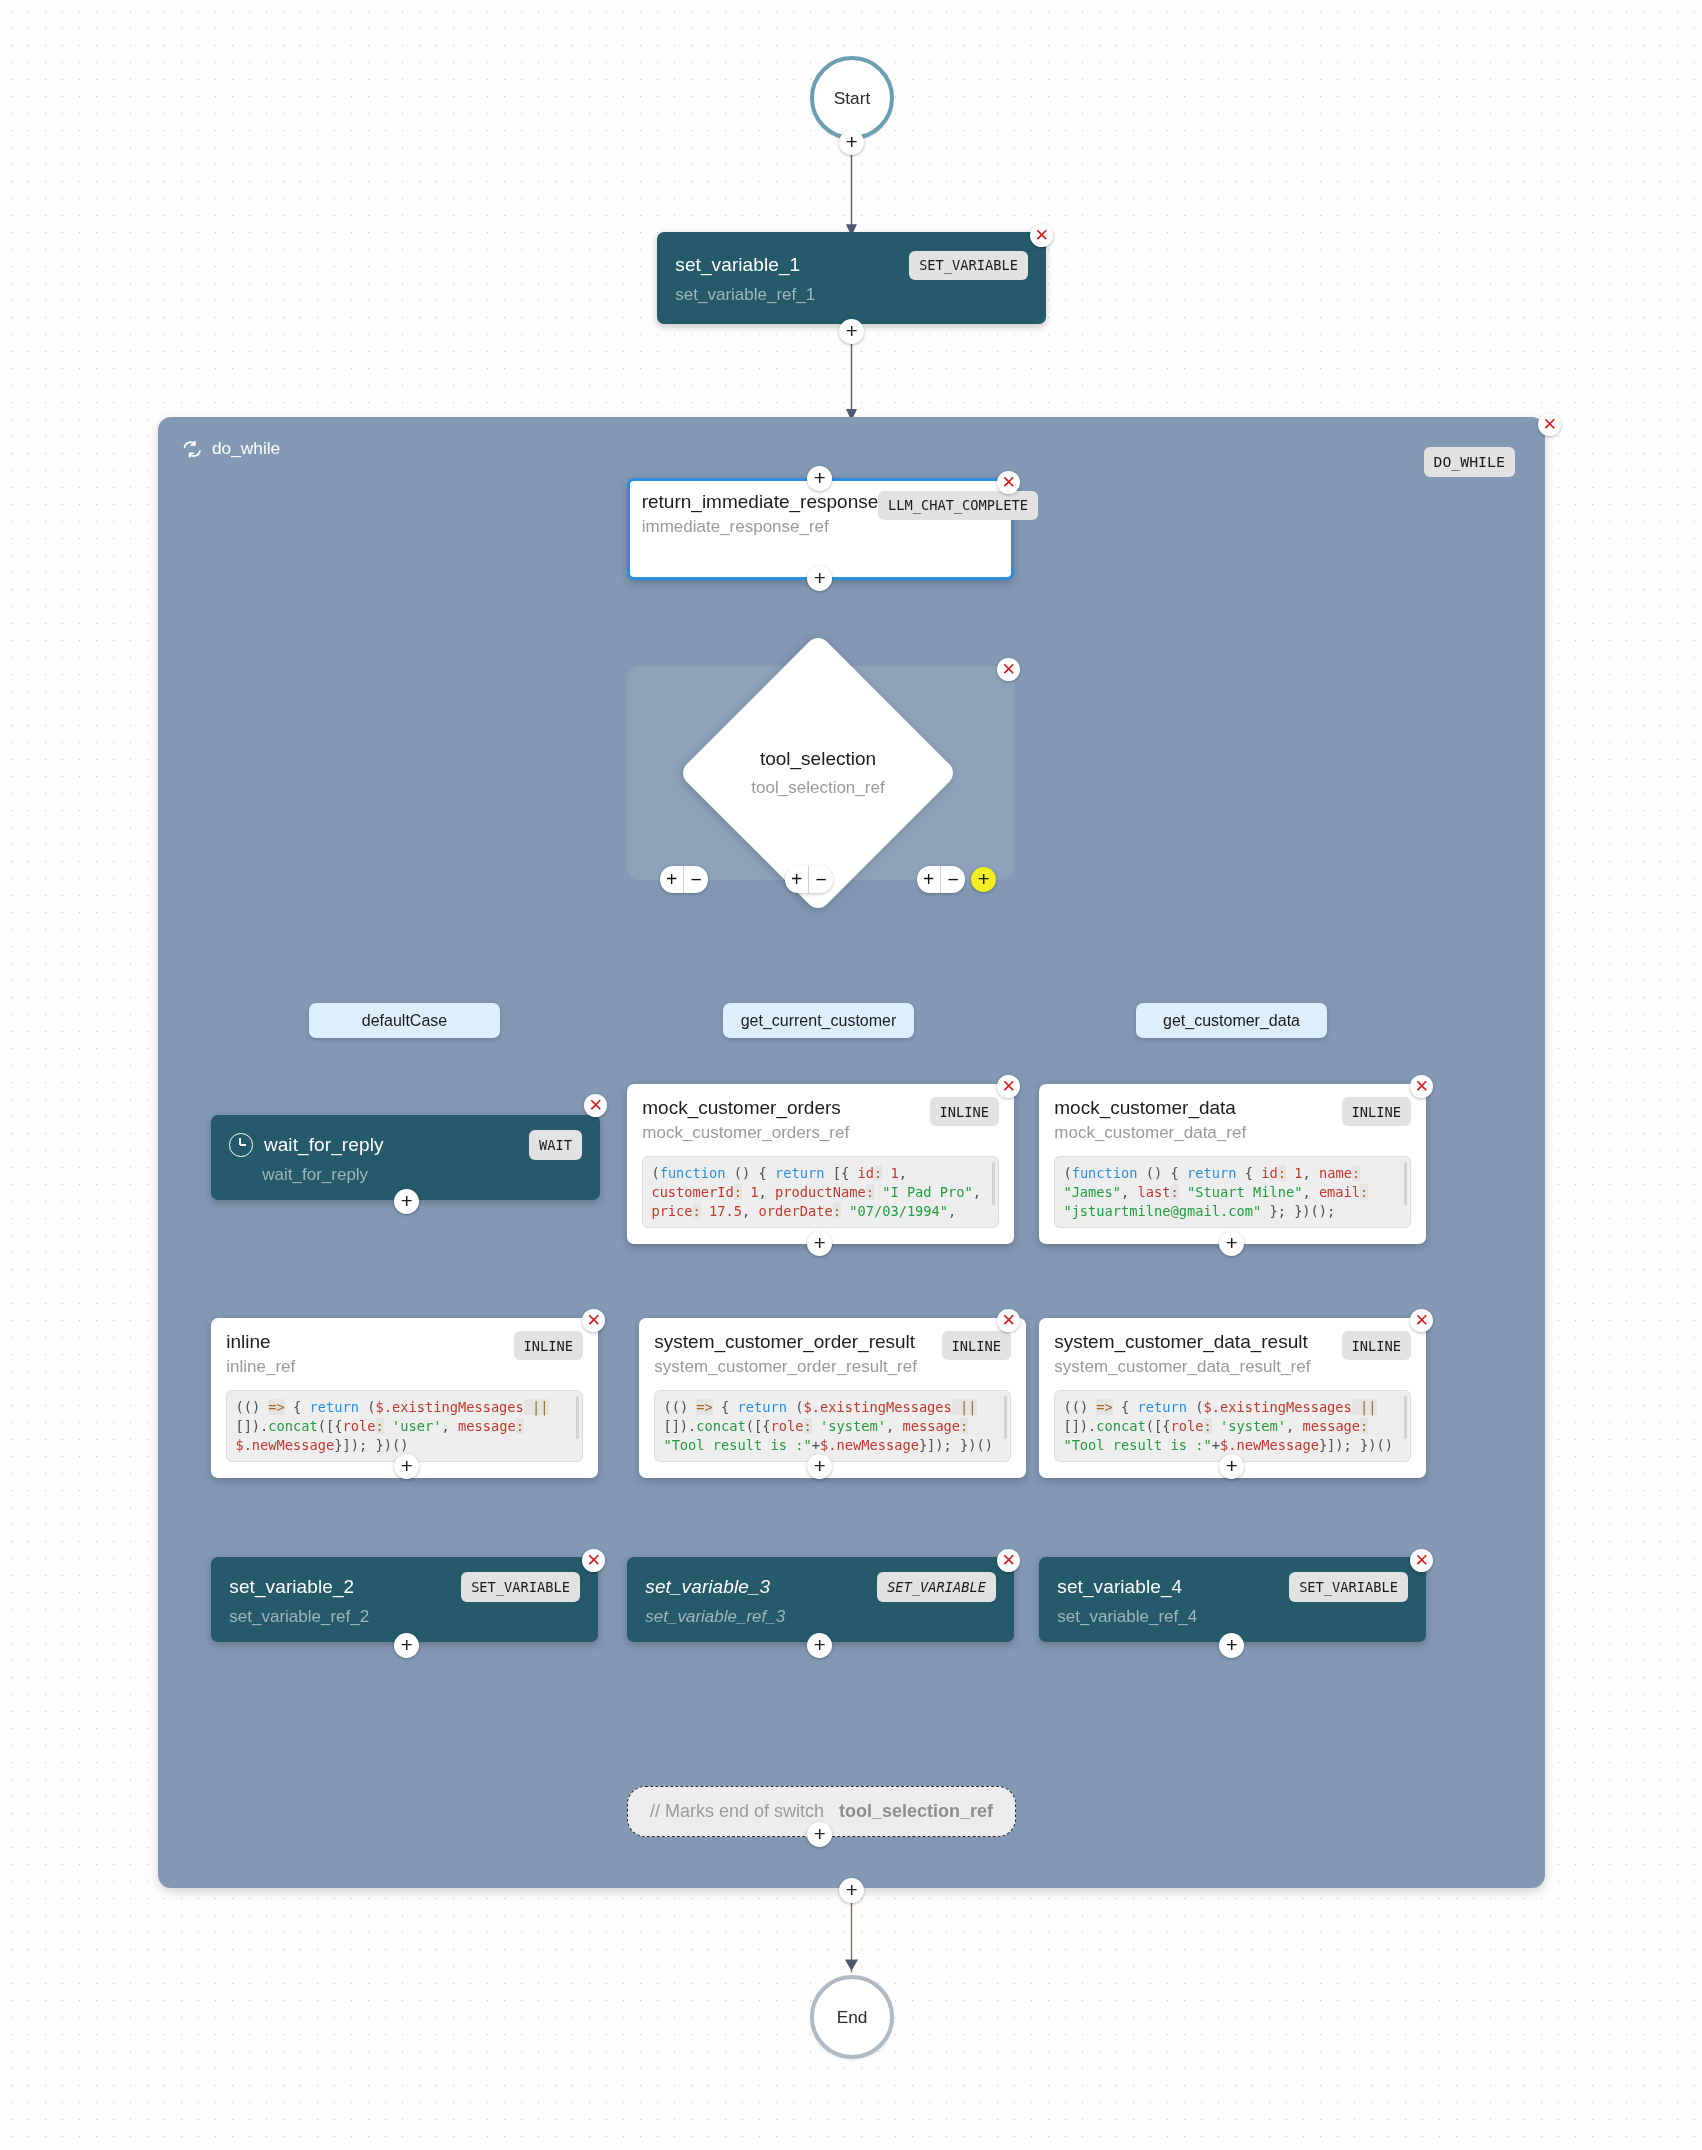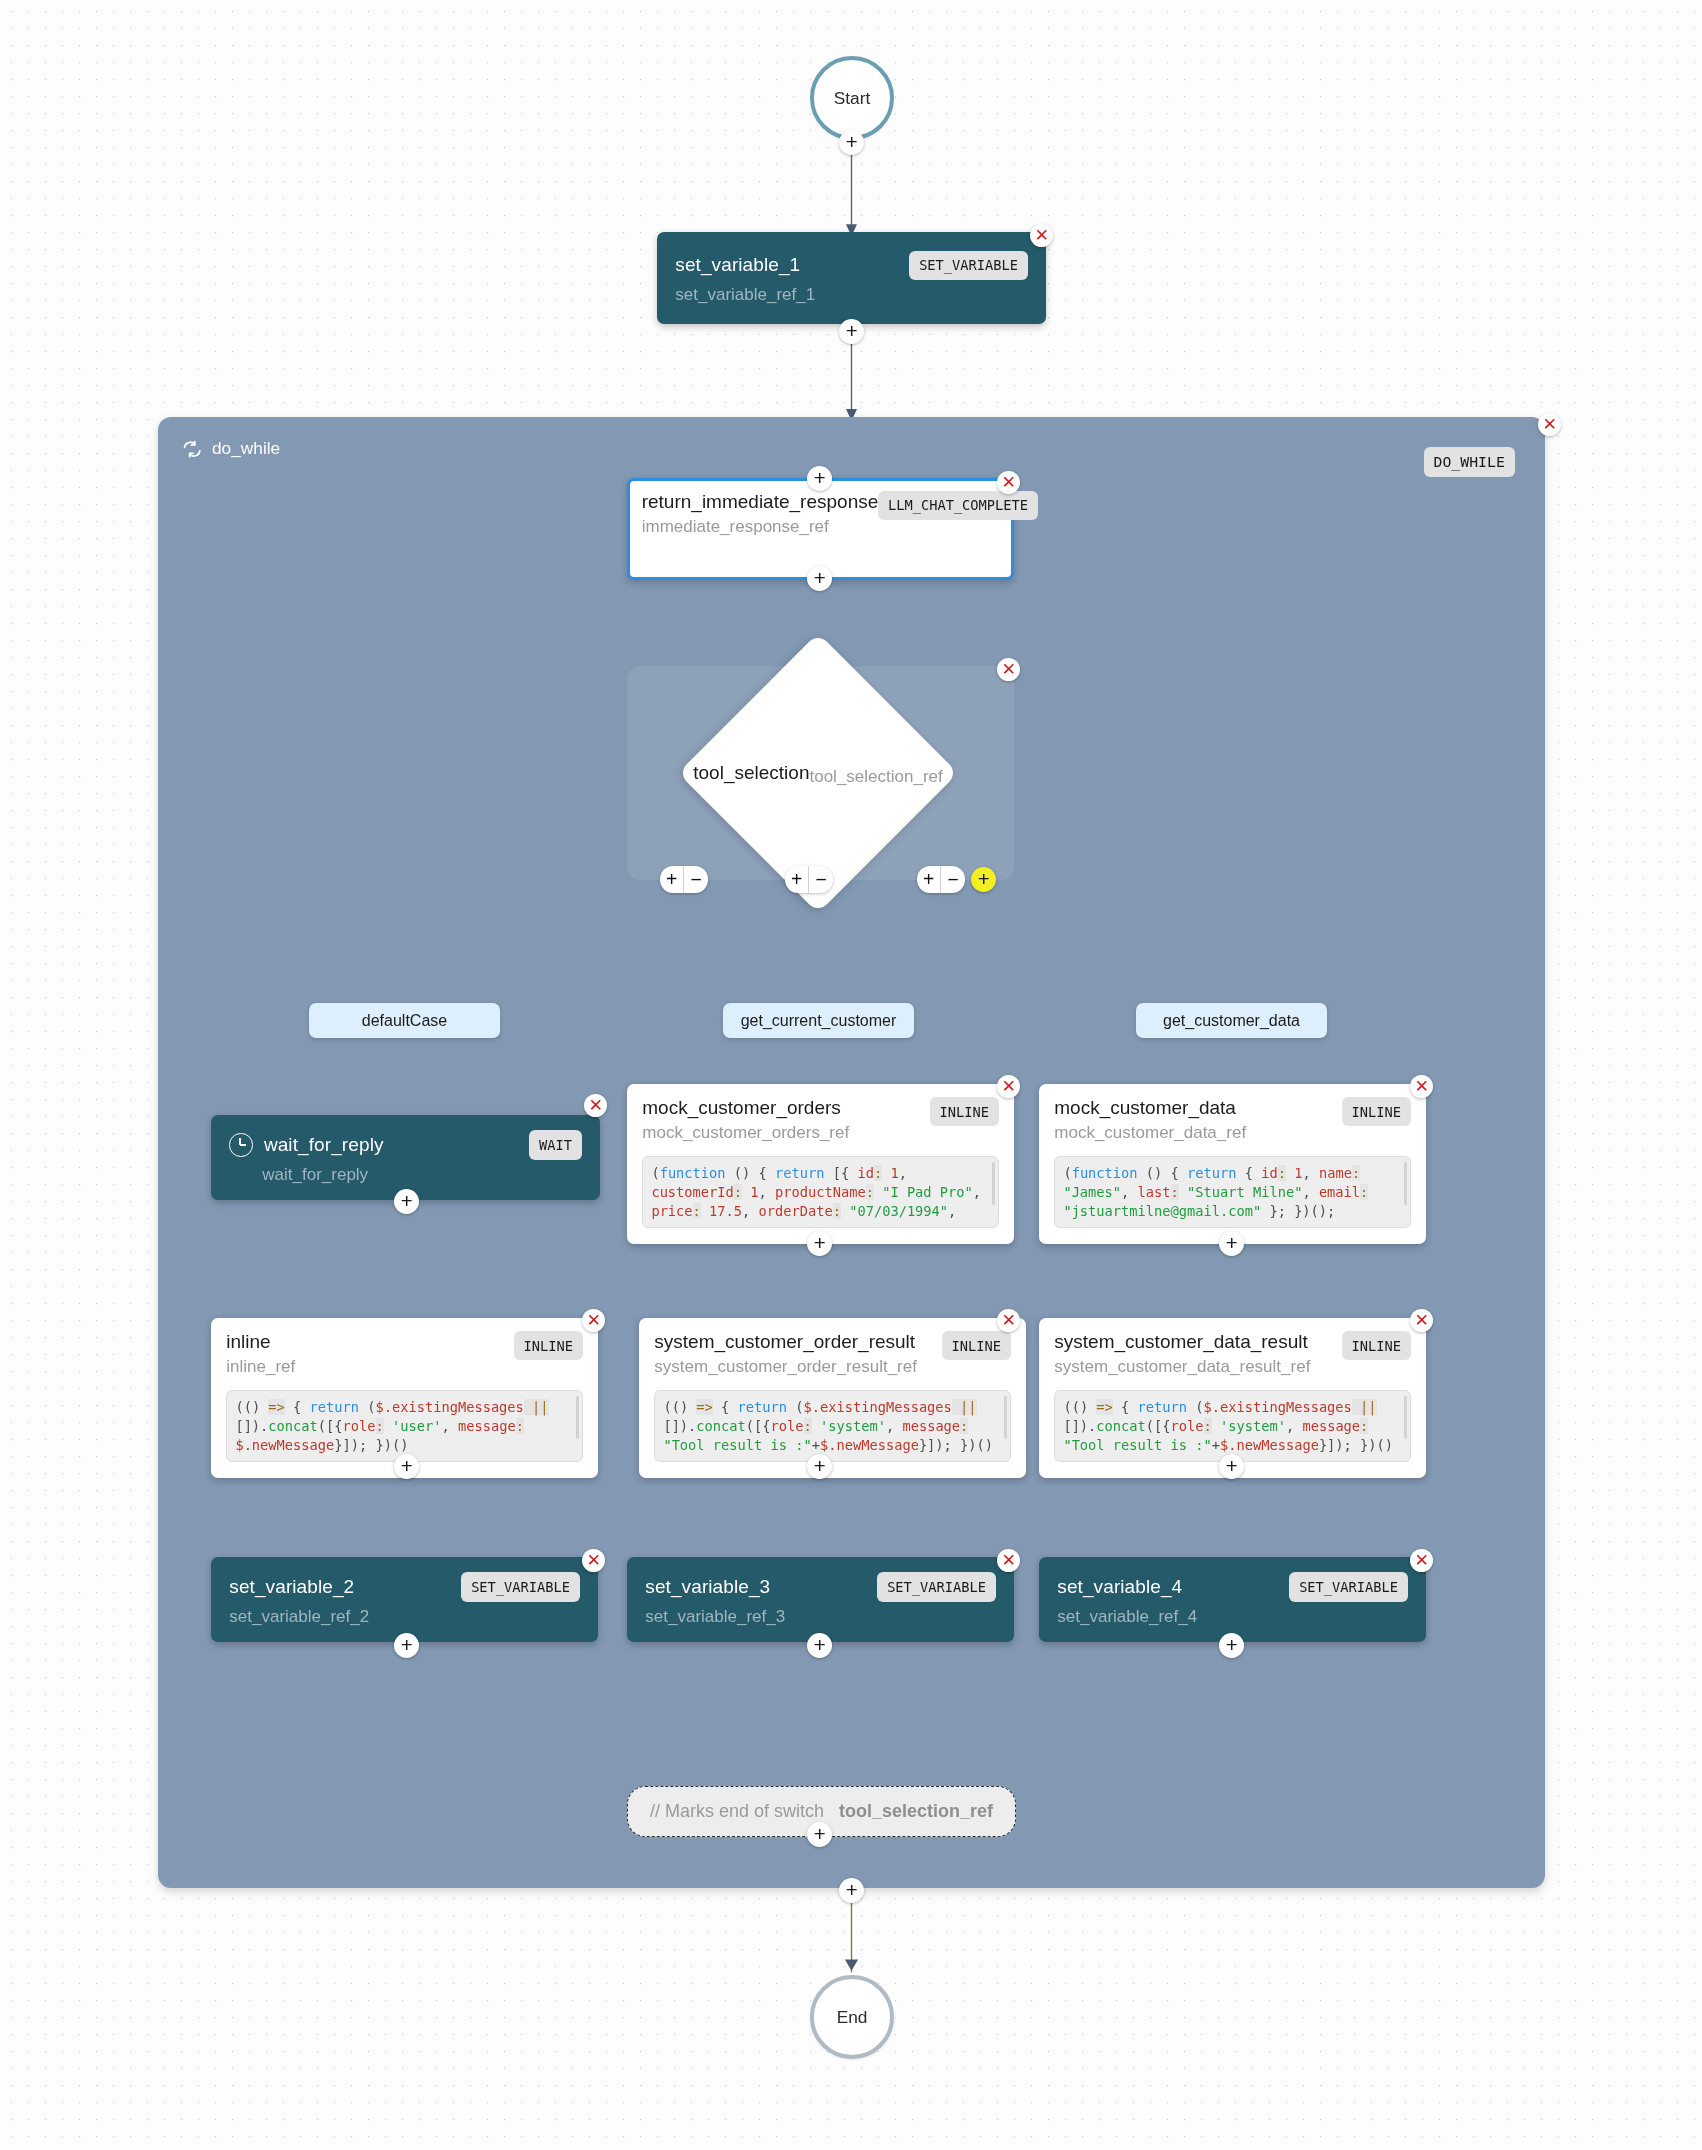--- a/index.html
+++ b/index.html
@@ -95,21 +95,21 @@
 
   
   .diamond{
     position:absolute;
     background:#ffffff;
     transform:rotate(45deg);
     border-radius:12.2px;
     box-shadow:0 2.5px 8.1px rgba(0,0,0,.18);
   }
   .diamond-text{
-    position:absolute;display:flex;
+    position:absolute;display:flex;flex-direction:column;
     align-items:center;justify-content:center;text-align:center;
   }
   .diamond-text .title{font-size:19px;color:#1b1b1b;}
   .diamond-text .subtitle{font-size:17px;color:#9a9a9a;margin-top:7.1px;}
 
   
   .casepill{
     position:absolute;background:#ddeefc;
     border-radius:7.1px;
     display:flex;align-items:center;justify-content:center;
@@ -376,21 +376,21 @@
   <div class="node task" style="left:211px;top:1557px;width:387px;height:85px;">
     <div class="row1">
       <div class="title">set_variable_2</div>
       <div class="badge" style="margin-left:auto;">SET_VARIABLE</div>
     </div>
     <div class="subtitle">set_variable_ref_2</div>
   </div>
   <div class="close" style="left:582px;top:1549px;">✕</div>
   <div class="plus" style="left:394px;top:1633px;">+</div>
 
-  <div class="node task" style="left:627px;top:1557px;width:387px;height:85px;">
+  <div class="node task" style="left:627px;top:1557px;width:387px;height:85px;font-style:italic;">
     <div class="row1">
       <div class="title">set_variable_3</div>
       <div class="badge" style="margin-left:auto;">SET_VARIABLE</div>
     </div>
     <div class="subtitle">set_variable_ref_3</div>
   </div>
   <div class="close" style="left:997px;top:1549px;">✕</div>
   <div class="plus" style="left:807px;top:1633px;">+</div>
 
   <div class="node task" style="left:1039px;top:1557px;width:387px;height:85px;">

